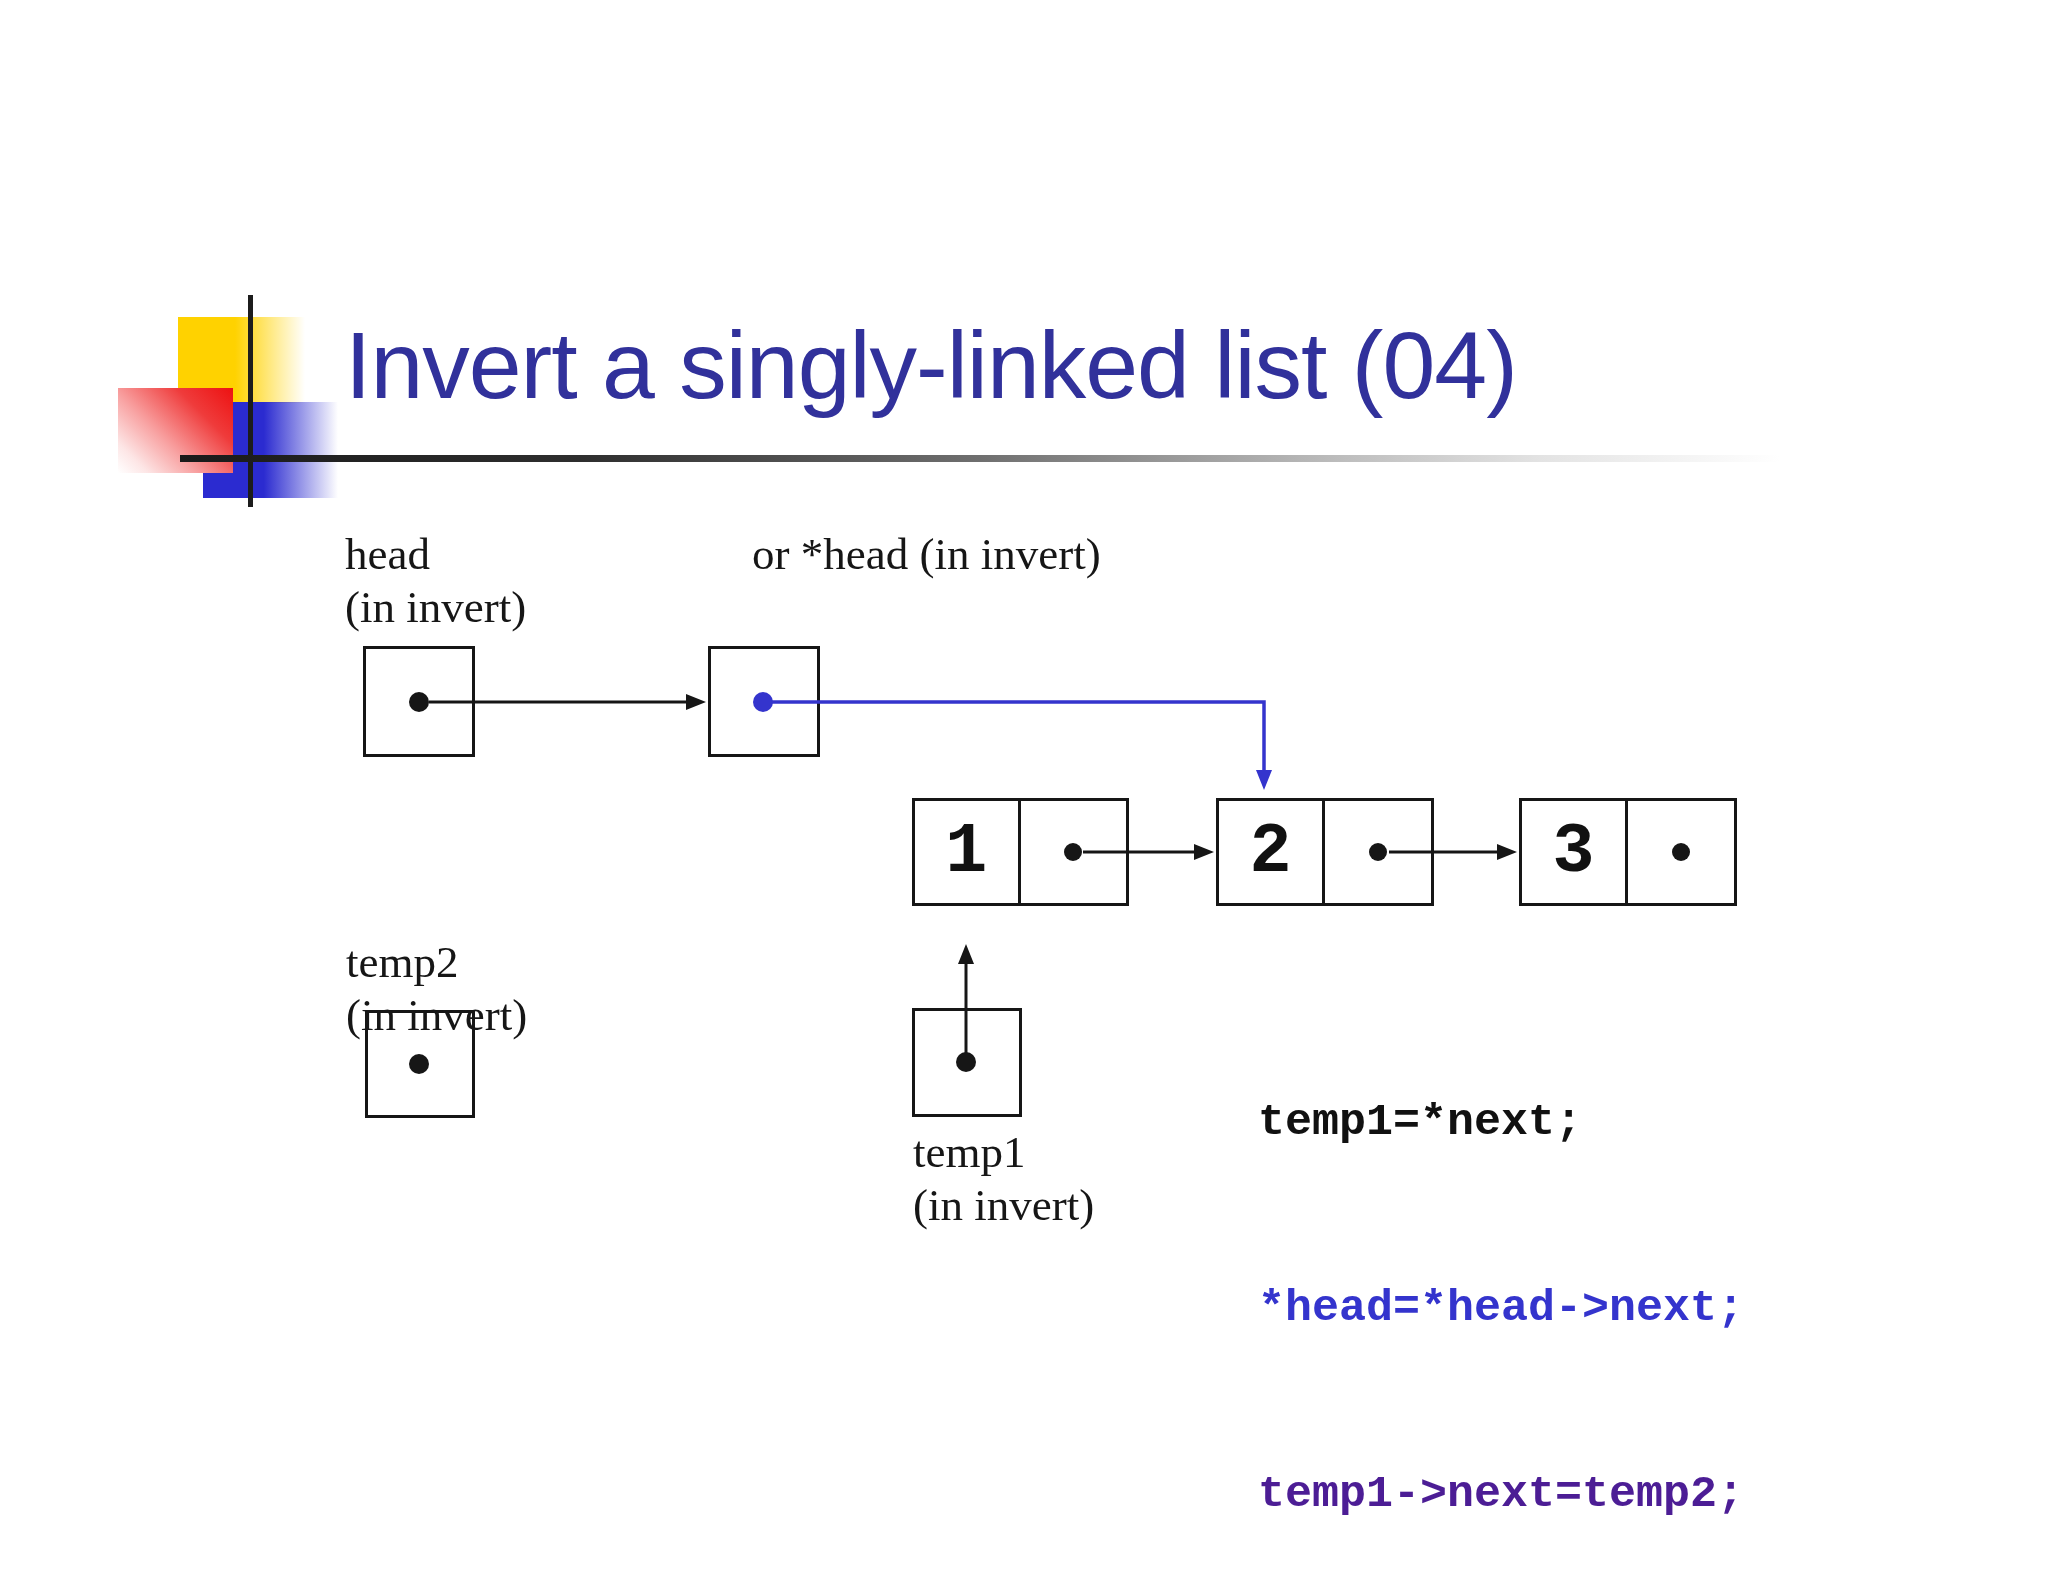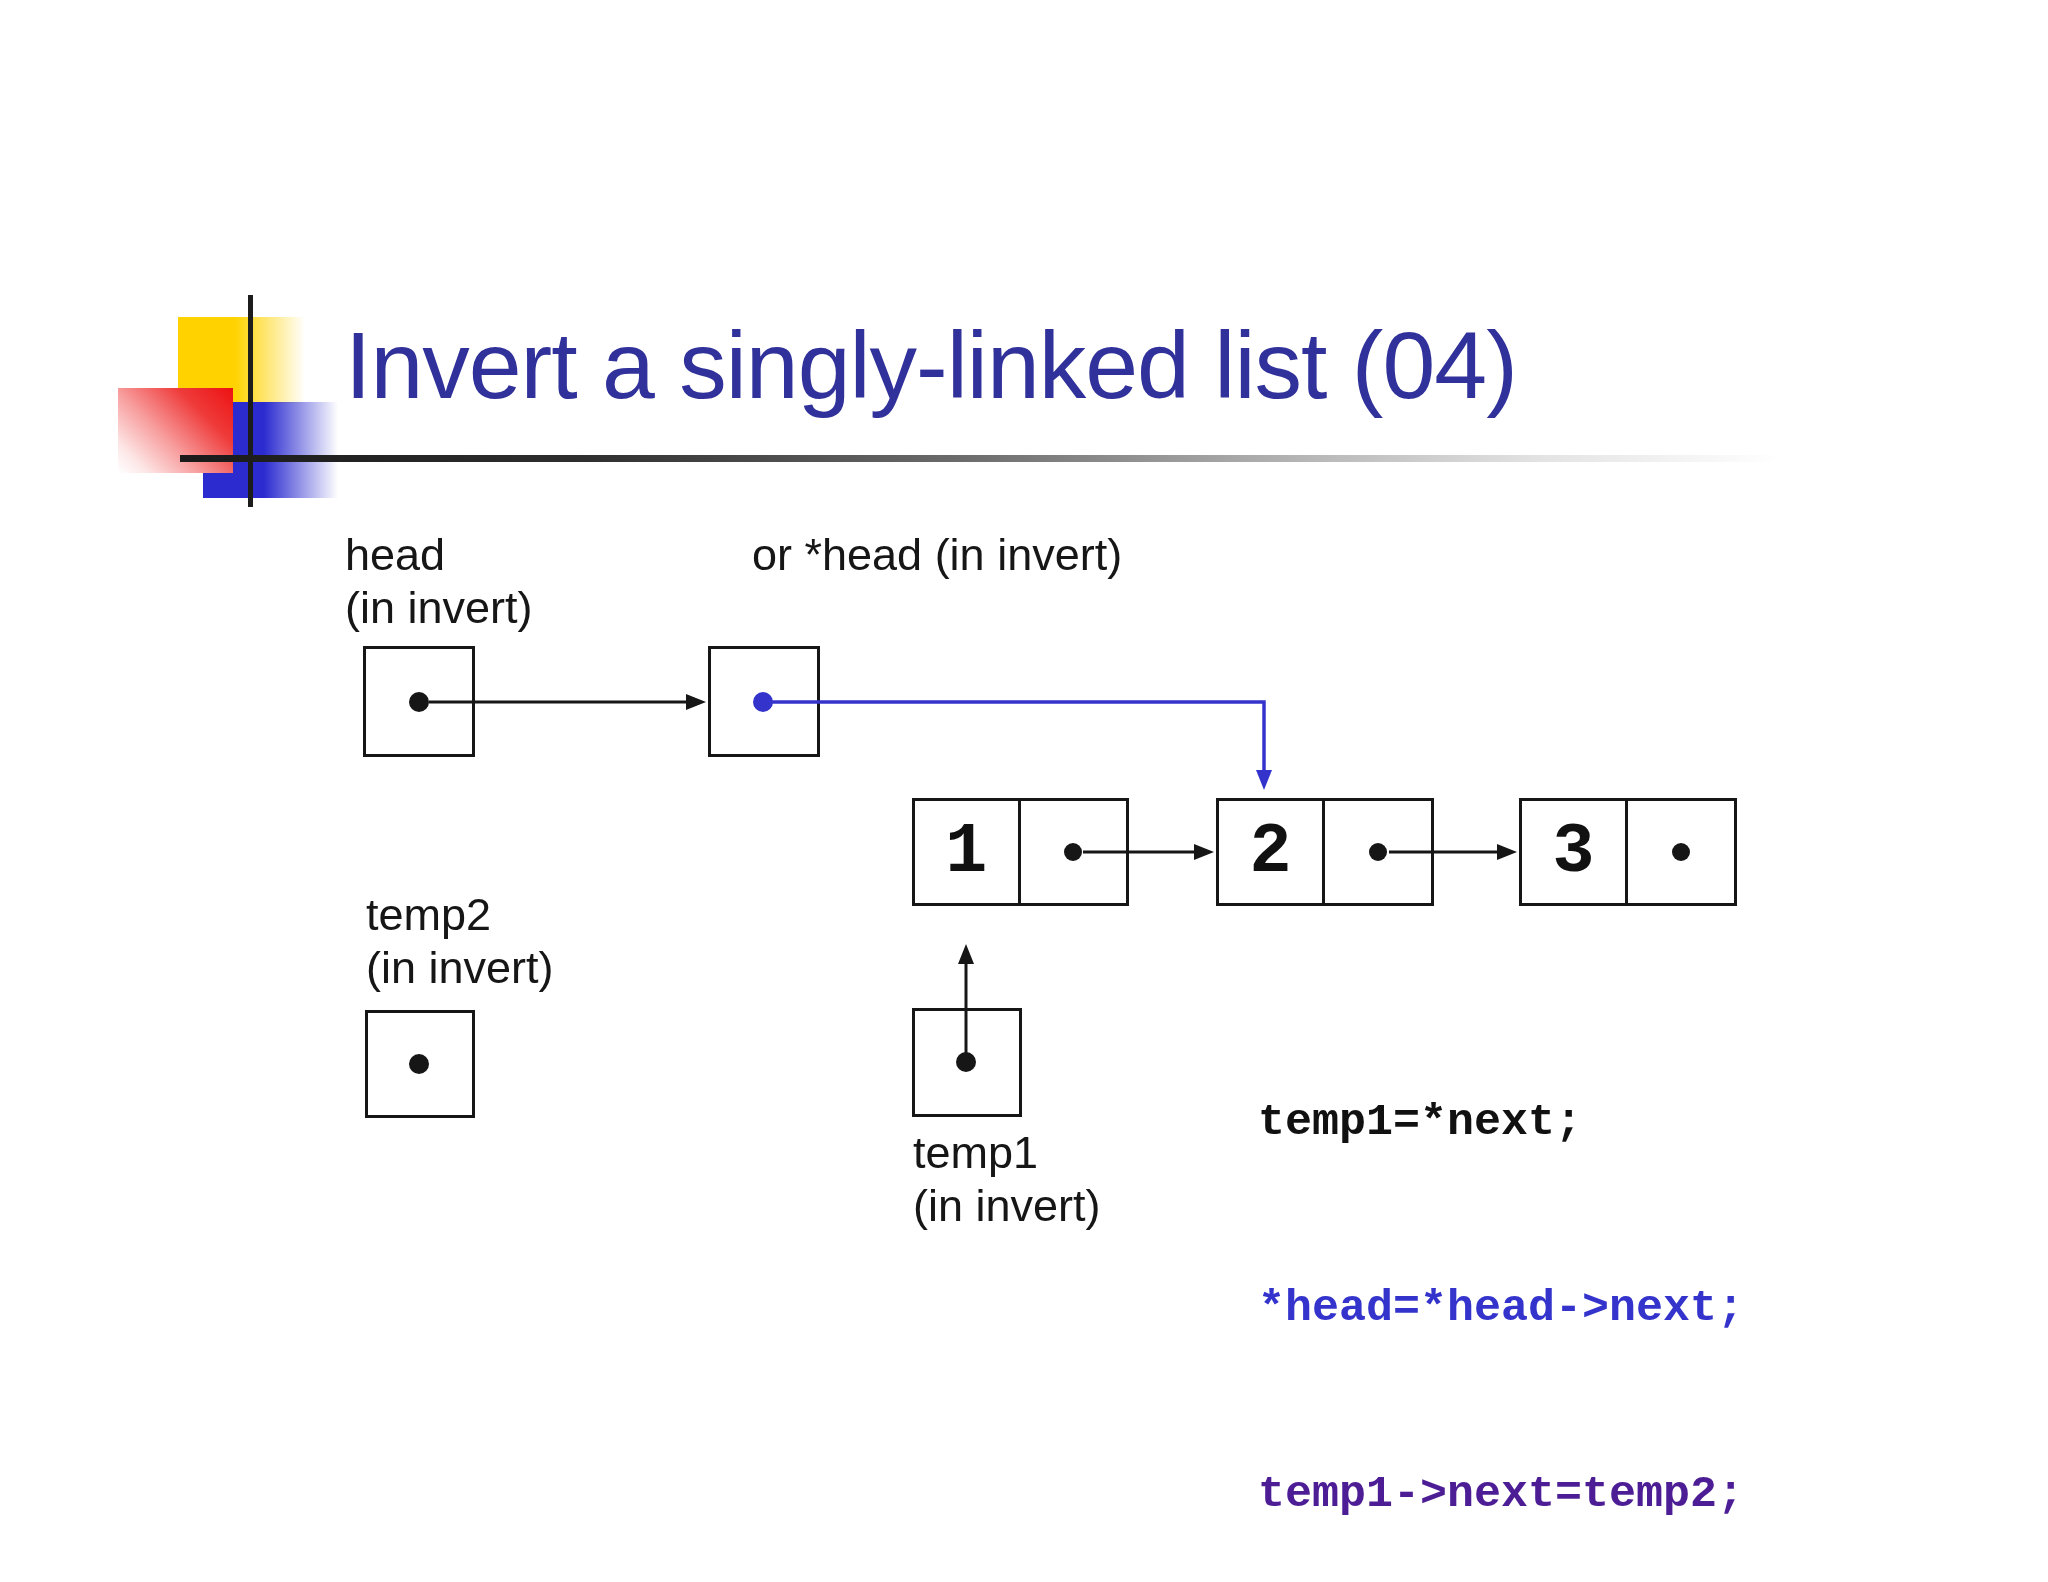--- a/index.html
+++ b/index.html
@@ -16,21 +16,21 @@
     background:linear-gradient(225deg,#ed1111 0%,#ef3b3b 28%,#f8a0a0 60%,#fde6e6 85%,rgba(255,255,255,0) 100%);}
   .deco-vline{left:248px;top:295px;width:5px;height:212px;background:#1c1c1c;z-index:4;}
   .deco-rule{left:180px;top:455px;width:1600px;height:7px;z-index:4;
     background:linear-gradient(to right,#1a1a1a 0%,#2e2e2e 25%,#6f6f6f 50%,#b5b5b5 70%,#e3e3e3 85%,rgba(255,255,255,0) 100%);}
 
   
   .title{position:absolute;left:345px;top:316px;font-size:95px;line-height:1.05;
          color:#31319b;letter-spacing:-1px;white-space:nowrap;z-index:5;}
 
   
-  .mlabel{position:absolute;font-family:Liberation Sans, sans-serif;font-size:45px;
+  .mlabel{position:absolute;font-family:Liberation Serif, serif;font-size:45px;
           line-height:53px;color:#161616;white-space:nowrap;z-index:6;}
   .mlabel .indent{margin-left:26px;}
 
   
   .pbox{position:absolute;border:3px solid #161616;box-sizing:border-box;background:transparent;z-index:5;}
   .box-head-invert{left:363px;top:646px;width:112px;height:111px;}
   .box-head-main{left:708px;top:646px;width:112px;height:111px;}
   .box-temp2{left:365px;top:1010px;width:110px;height:108px;}
   .box-temp1{left:912px;top:1008px;width:110px;height:109px;}
 
@@ -71,21 +71,21 @@
 
   <div class="title">Invert a singly-linked list (04)</div>
 
   <div class="mlabel" style="left:345px;top:528px;">
     <div>head</div>
     <div>(in invert)</div>
   </div>
   <div class="mlabel" style="left:726px;top:528px;">
     <div class="indent">or *head (in invert)</div>
   </div>
-  <div class="mlabel" style="left:346px;top:888px;margin-left:20px;">
+  <div class="mlabel" style="left:346px;top:936px;">
     <div>temp2</div>
     <div>(in invert)</div>
   </div>
   <div class="mlabel" style="left:913px;top:1126px;">
     <div>temp1</div>
     <div>(in invert)</div>
   </div>
 
   <div class="pbox box-head-invert"></div>
   <div class="dot" style="left:409px;top:692px;"></div>

